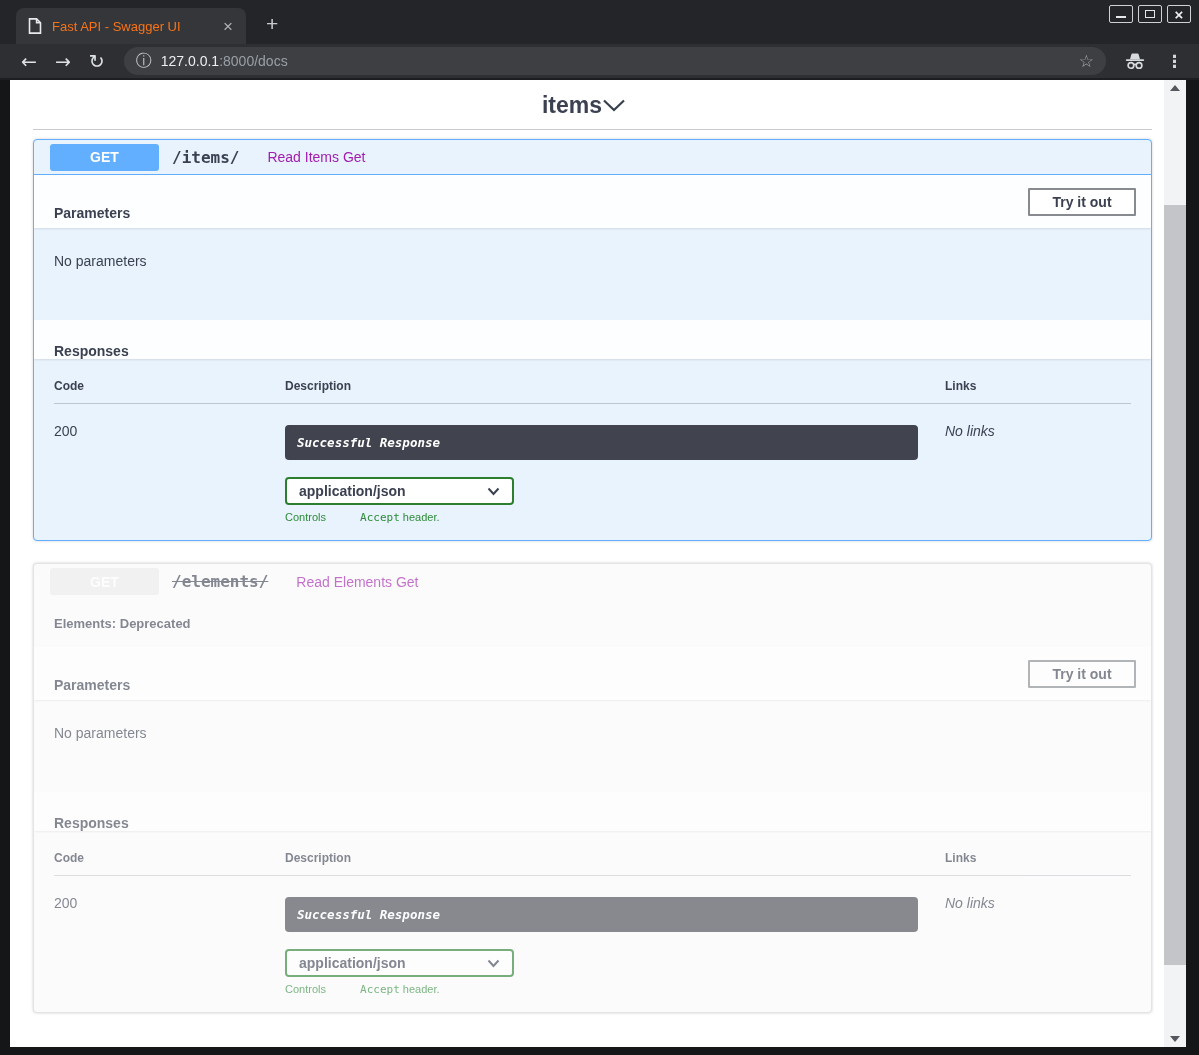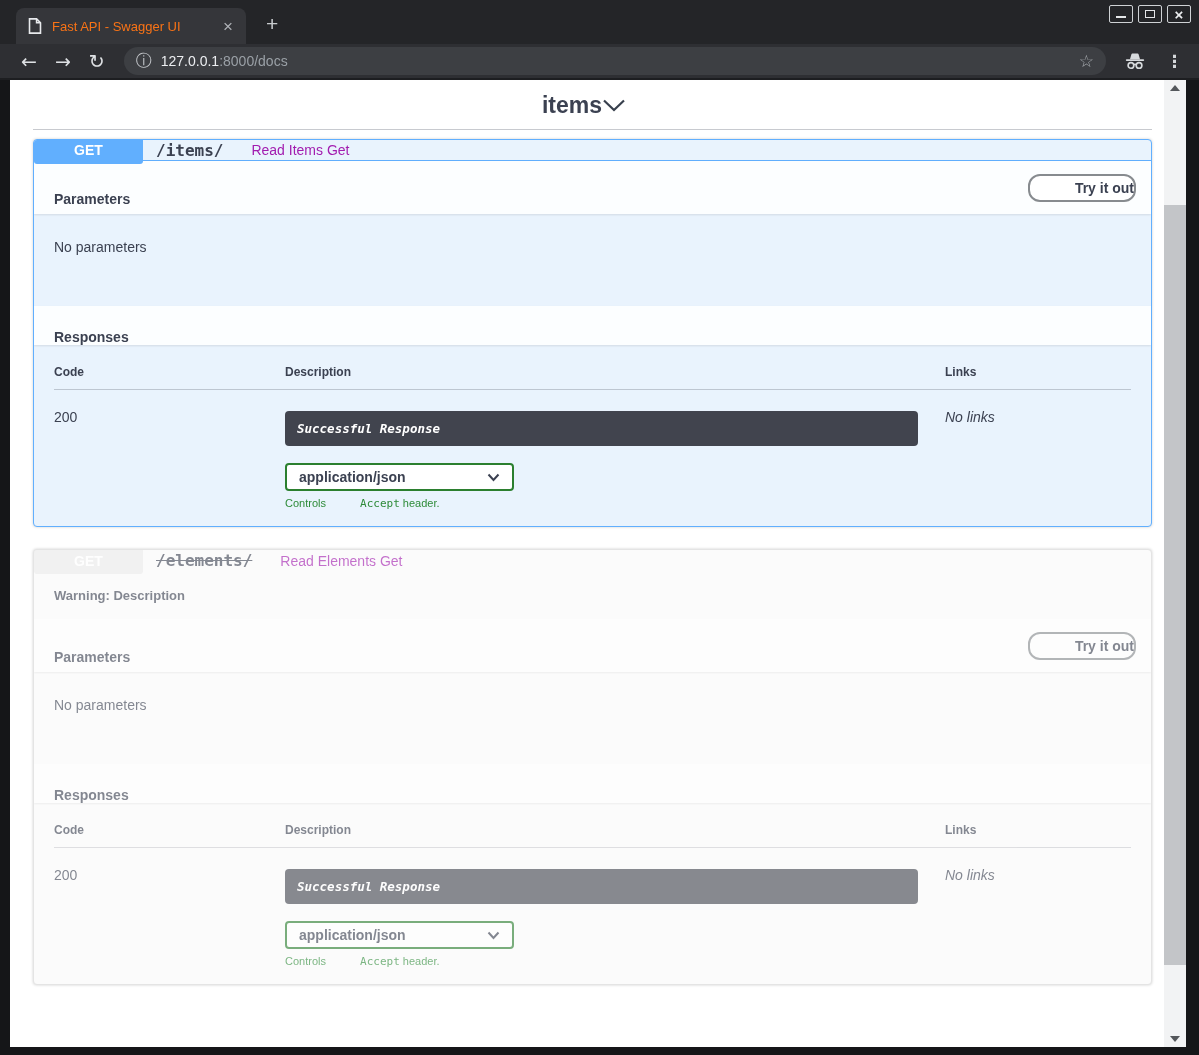--- a/index.html
+++ b/index.html
@@ -68,21 +68,21 @@
   .divider { border:none; border-top:1px solid rgba(59,65,81,.28); margin:10px 0 0 0; }
 
   .opblock {
     margin-top:9px; border-radius:4px; box-shadow:0 0 3px rgba(0,0,0,.19);
     overflow:hidden;
   }
   .opblock--get { border:1px solid #61affe; background:#e9f3fd; }
   .opblock--deprecated { border:1px solid #e4e4e4; background:#fbfbfb; margin-top:22px; }
   .opblock--deprecated > * { opacity:.62; }
 
-  .op-summary { display:flex; align-items:center; padding:4px 0; height:21px; }
+  .op-summary { display:flex; align-items:center; padding:4px 16px; height:35px; }
   .opblock--get .op-summary { border-bottom:1px solid #61affe; }
   .method-badge {
     width:109px; height:27px; border-radius:3px; color:#ffffff; font-weight:bold; font-size:14px;
     display:flex; align-items:center; justify-content:center; flex:0 0 auto; cursor:pointer;
   }
   .opblock--get .method-badge { background:#61affe; }
   .opblock--deprecated .method-badge { background:#ebebeb; }
   .op-path {
     font-family:"DejaVu Sans Mono","Liberation Mono",monospace; font-weight:bold; font-size:16px;
     color:#3b4151; margin-left:13px;
@@ -97,24 +97,23 @@
     display:flex; justify-content:space-between; align-items:center;
     padding:0 15px 0 20px; height:53px;
   }
   .section-header--responses { height:39px;align-items:flex-end; }
   .tab-item { display:inline-block; padding-top:6px;margin-top:17px; }
   .tab-label { font-size:14px; font-weight:bold; color:#3b4151; }
   .tab-underline { height:4px; border-radius:1px; margin-top:10px; width:100%; }
   .opblock--get .tab-underline { background:#61affe; }
   .opblock--deprecated .tab-underline { background:#b5b5b5; }
   .try-btn {
-    width:108px; height:28px; border:2px solid #878b8f; border-radius:12px; background:#fff;
+    width:108px; height:28px; border:2px solid #878b8f; border-radius:1px; background:#fff;
     font-size:14px; font-weight:bold; color:#3b4151; cursor:pointer;
     font-family:"Liberation Sans",sans-serif;
-    text-align:right;
   }
   .resp-title { font-size:14px; font-weight:bold; color:#3b4151; }
 
   .params-body { padding:24px 20px; height:92px; }
   .no-params { font-size:14px; color:#3b4151; }
 
   .responses-body { padding:20px 20px 16px 20px; }
   .resp-grid { display:grid; grid-template-columns:231px 660px 1fr; }
   .resp-h {
     font-size:12px; font-weight:bold; color:#3b4151; padding-bottom:10px;
@@ -254,21 +253,21 @@
           </div>
         </div>
 
         <div class="opblock opblock--deprecated">
           <div class="op-summary">
             <span class="method-badge">GET</span>
             <span class="op-path">/elements/</span>
             <span class="op-desc">Read Elements Get</span>
           </div>
 
-          <div class="op-warning">Warning: Description</div>
+          <div class="op-warning">Elements: Deprecated</div>
 
           <div class="section-header">
             <span class="tab-item">
               <span class="tab-label">Parameters</span>
               <span class="tab-underline"></span>
             </span>
             <button class="try-btn">Try it out</button>
           </div>
 
           <div class="params-body">

